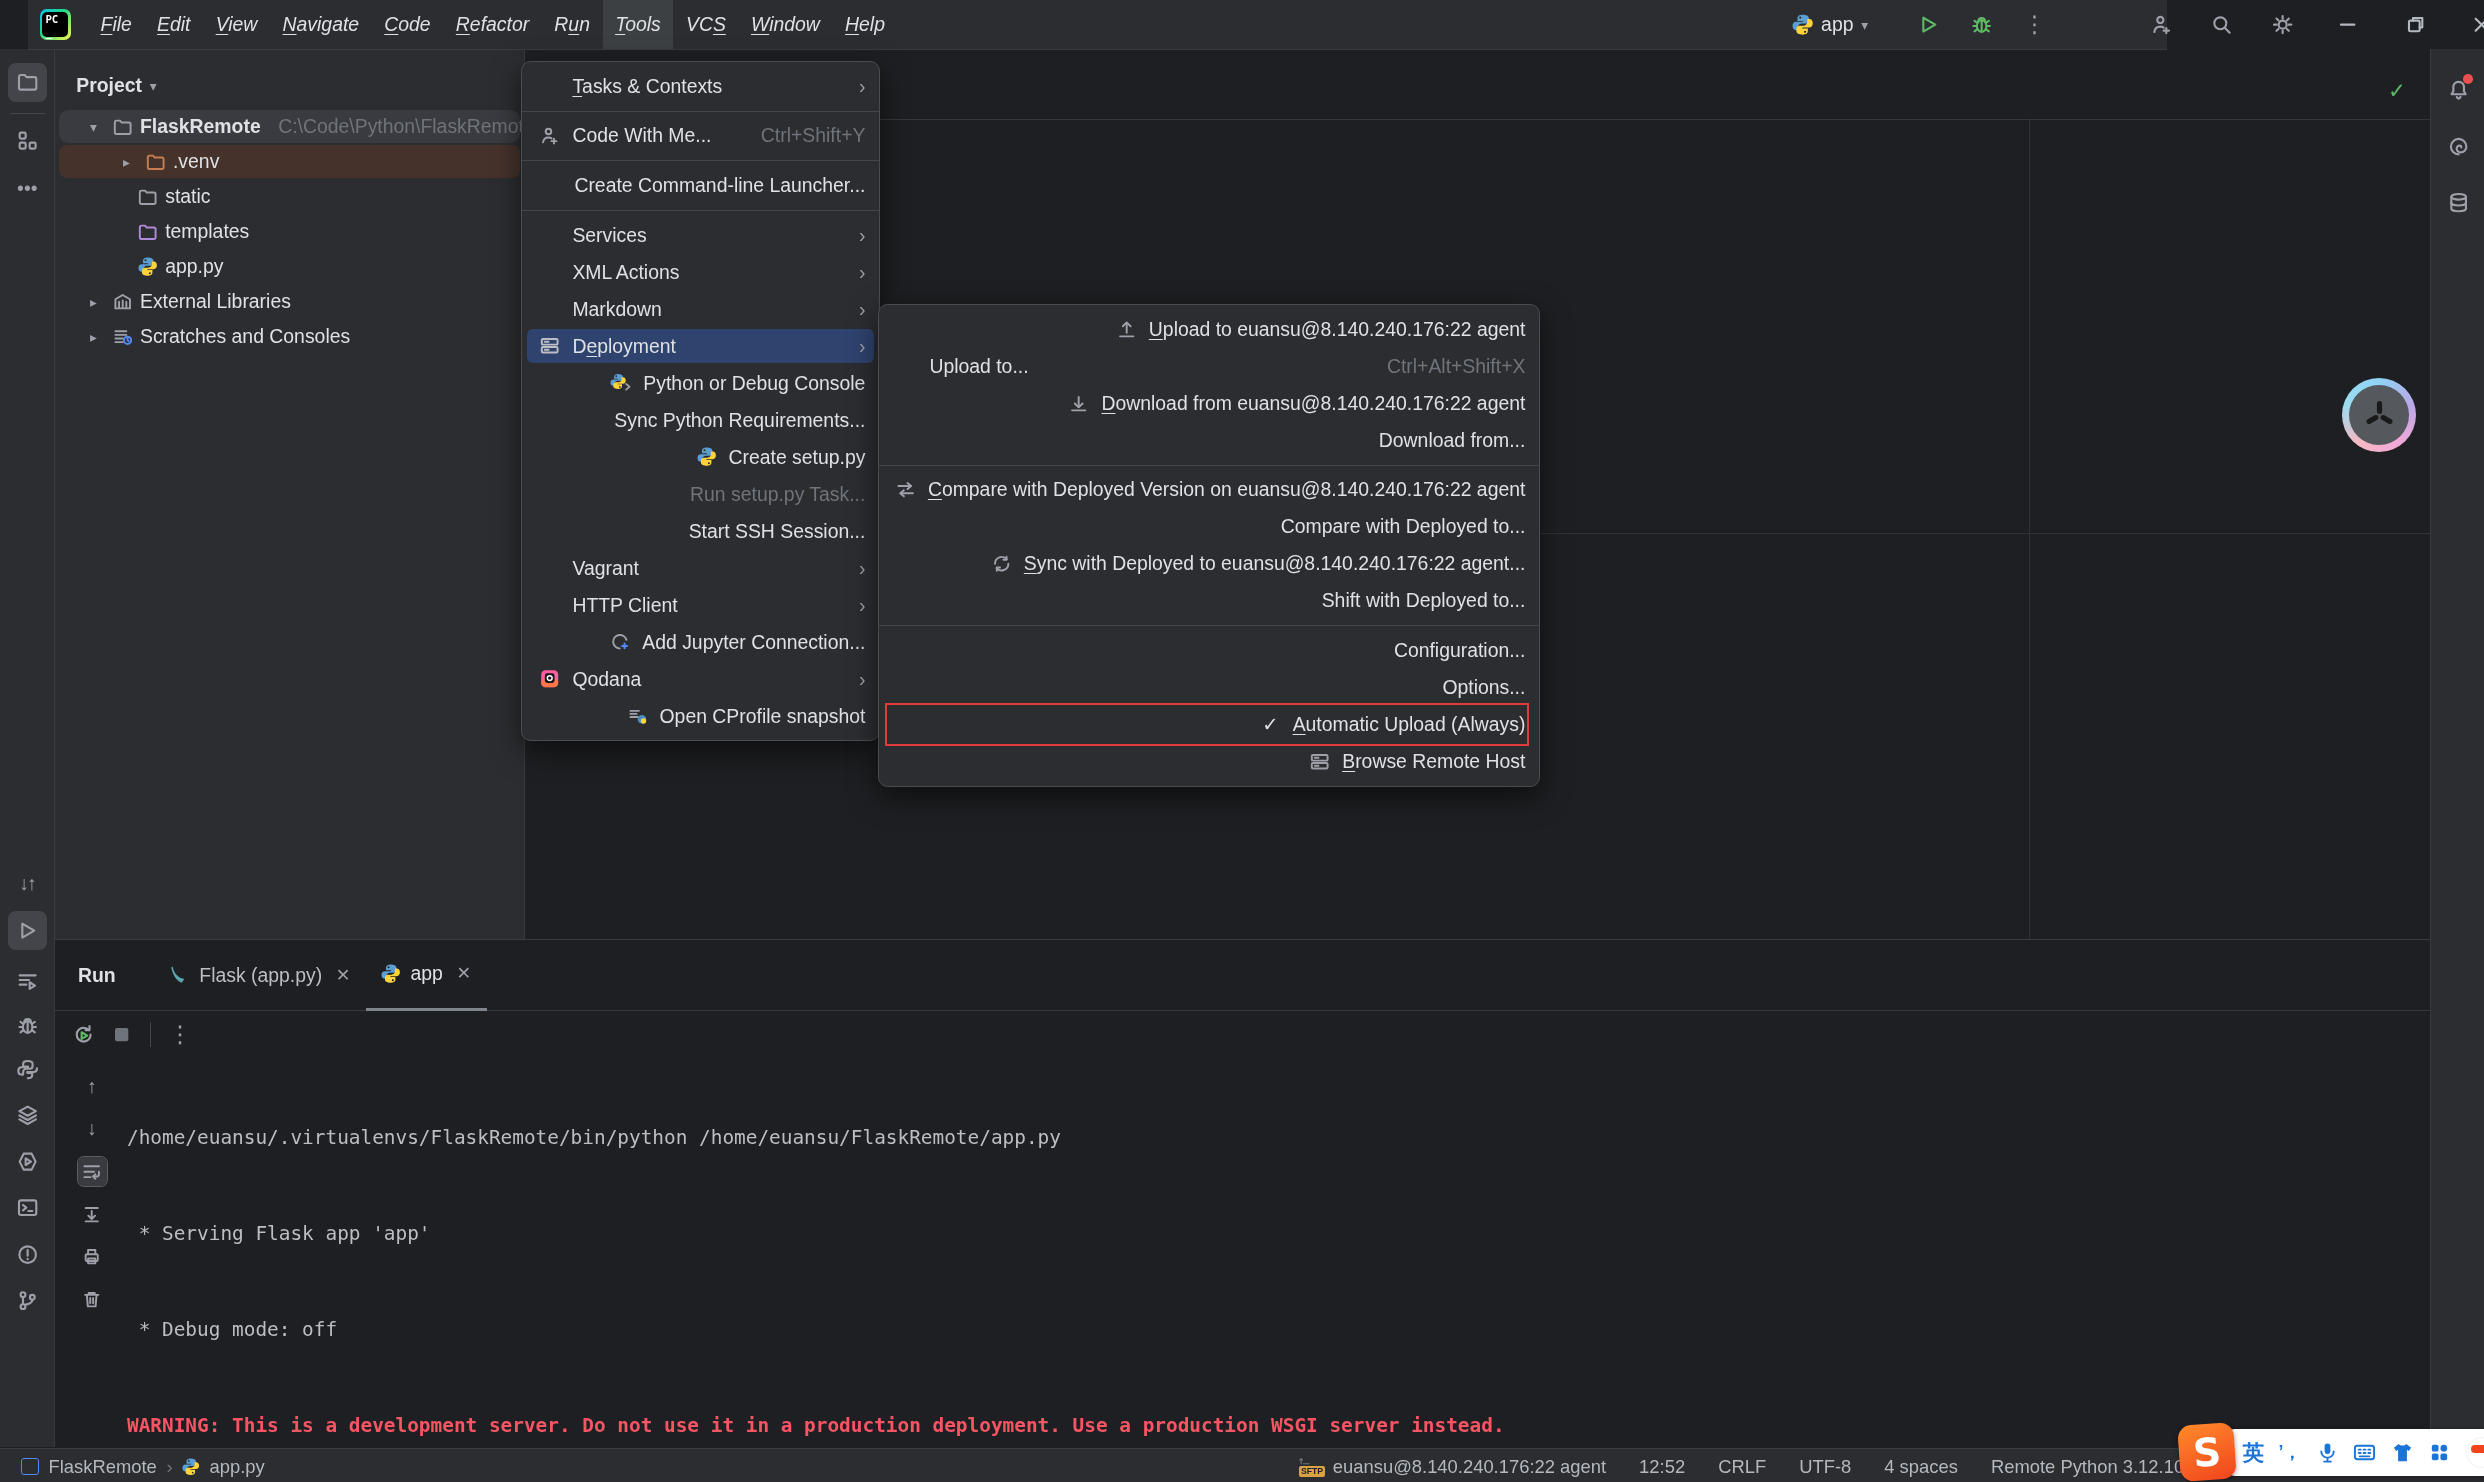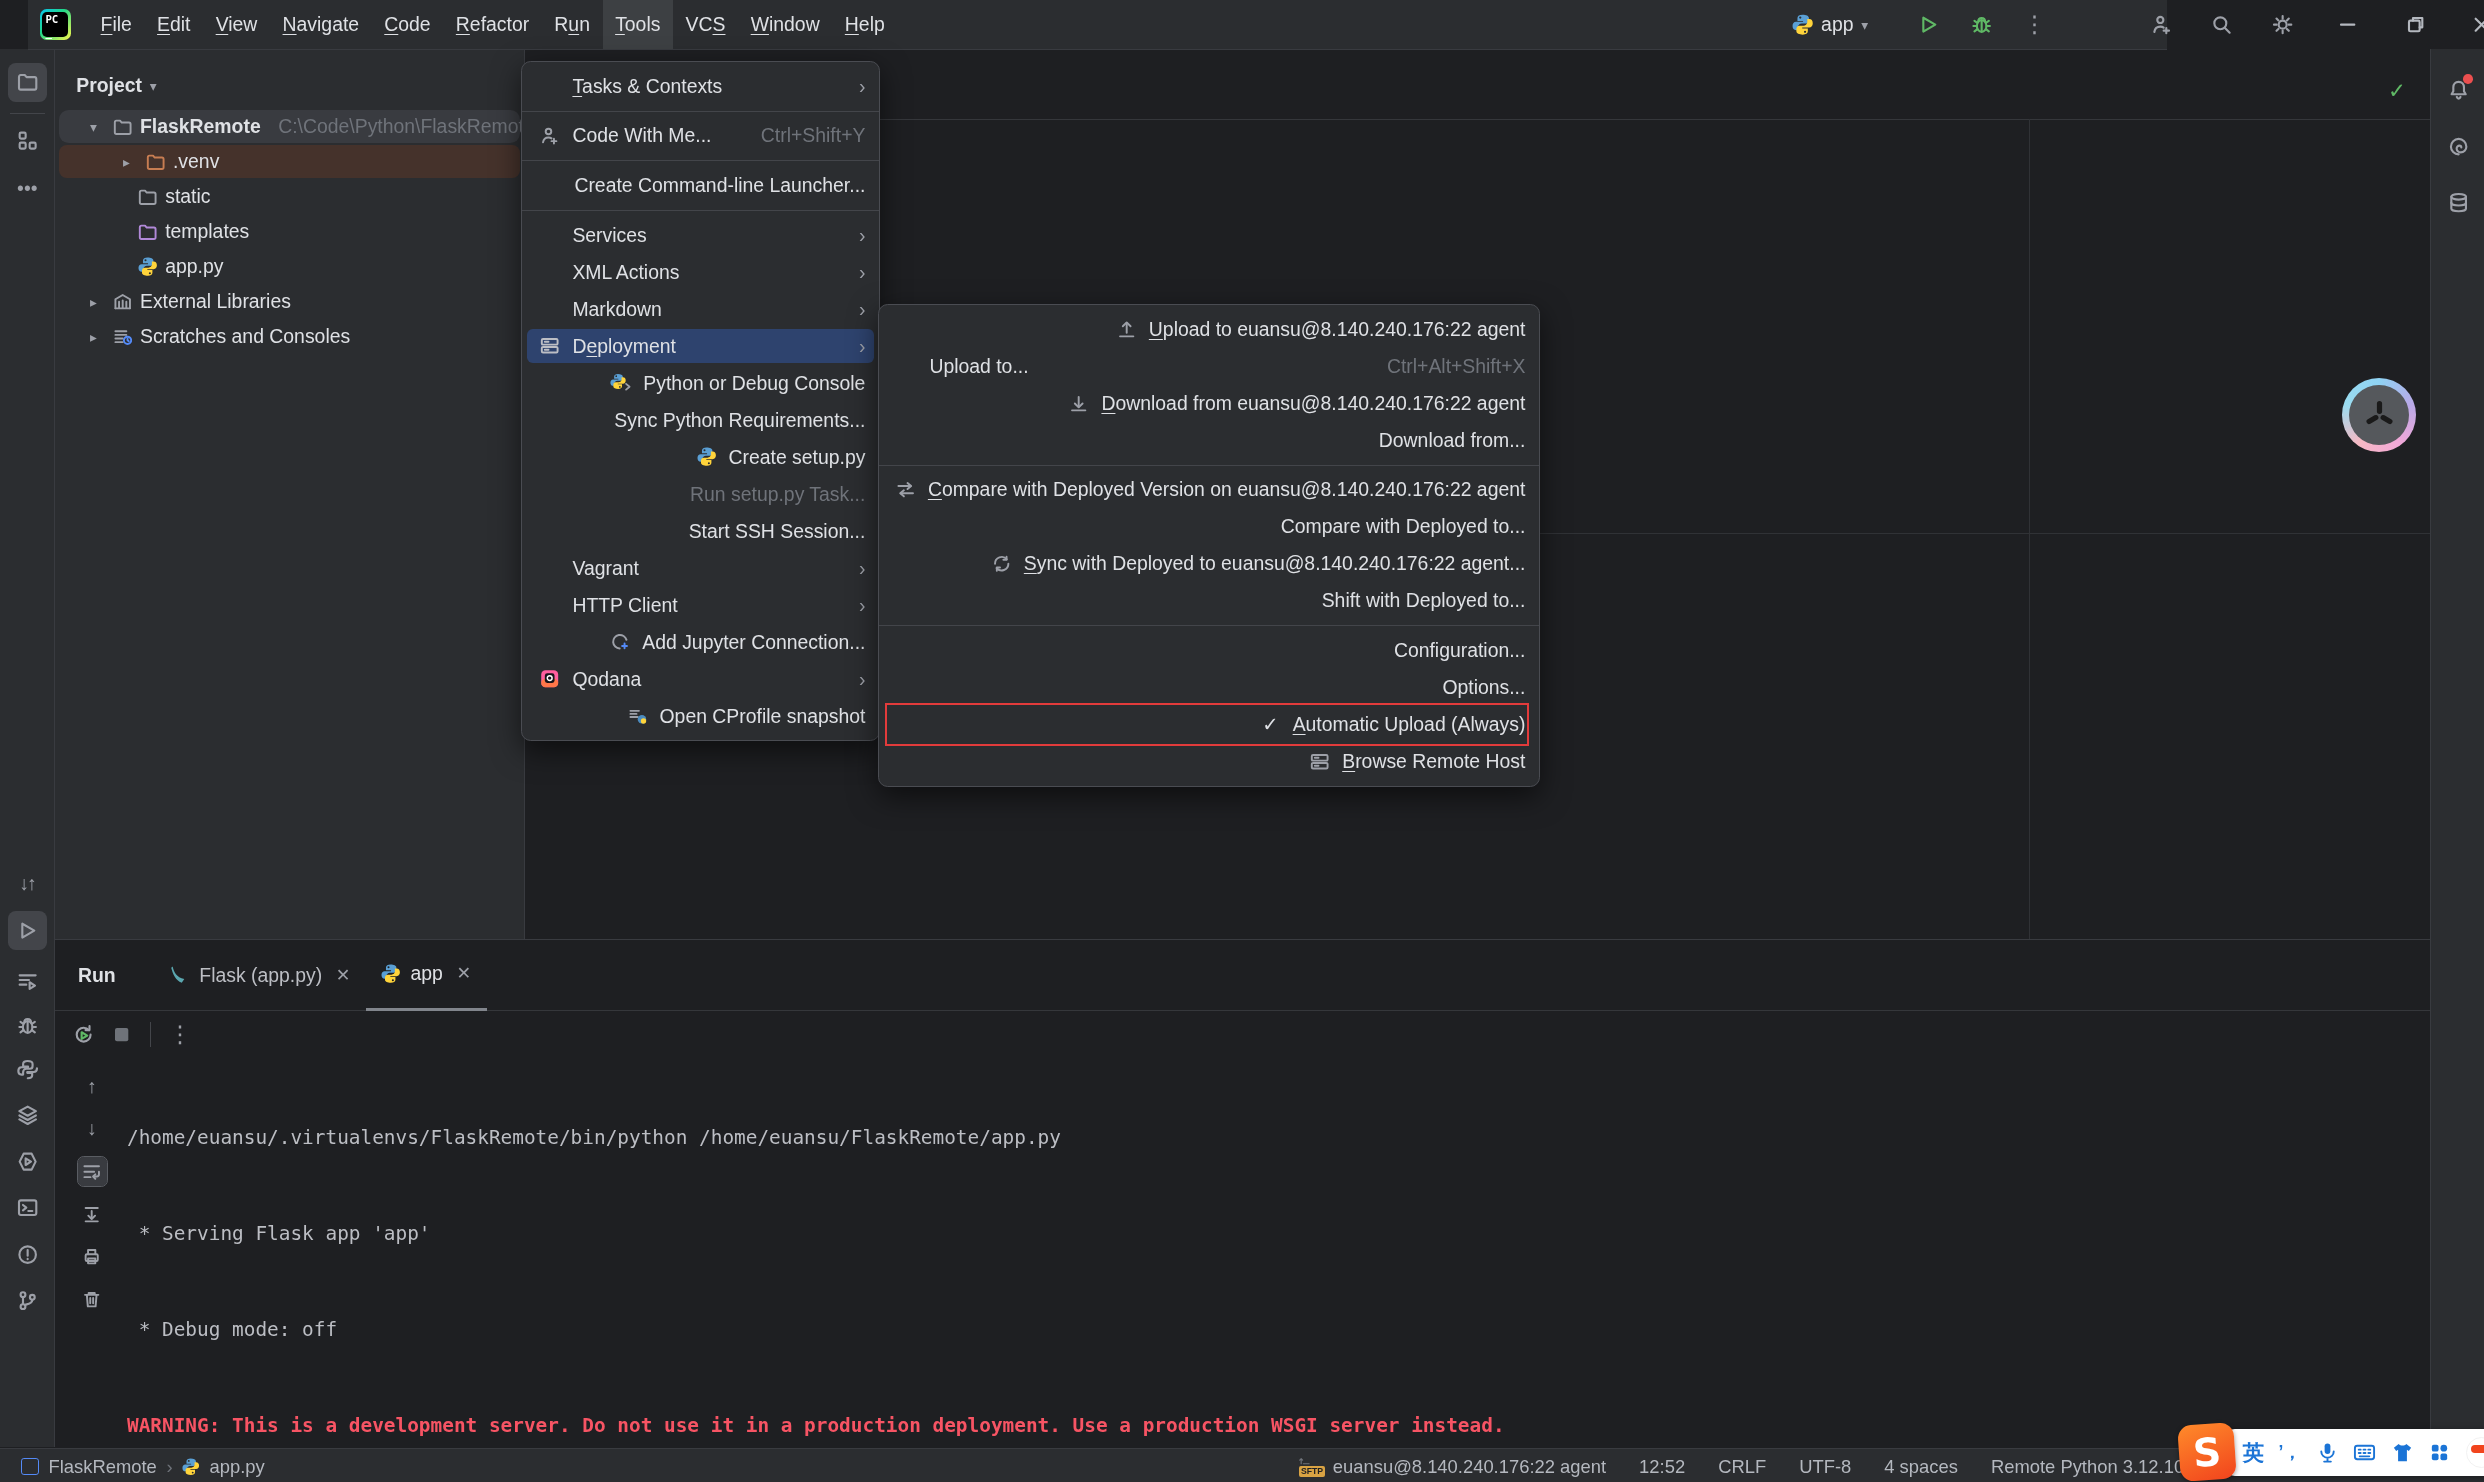--- a/index.html
+++ b/index.html
@@ -11,21 +11,21 @@
   .ic.dim{stroke:#6f737a}
 
   
   .titlebar{position:absolute;left:12px;top:0;width:2139px;height:49px;background:#2b2d30;
             border-bottom:1px solid #393b40;z-index:20;margin-left:16px;}
   .app-logo{position:absolute;left:11.6px;top:8.7px;width:31px;height:31px;border-radius:6.8px;
             background:linear-gradient(135deg,#07c3f2 0%,#21d789 40%,#fcf84a 100%);}
   .app-logo .in{position:absolute;inset:2.9px;border-radius:4.9px;background:#000;color:#fff;
             font-family:"DejaVu Sans Mono",monospace;font-size:10.7px;font-weight:bold;padding:1.9px 0 0 2.9px;}
   .menubar{position:absolute;left:60px;top:0;height:49px;display:flex;align-items:stretch;font-size:19.4px;}
-  .menubar .mi{display:flex;align-items:center;padding:0 12.6px;color:#dfe1e5;cursor:default;}
+  .menubar .mi{display:flex;align-items:center;padding:0 12.6px;color:#dfe1e5;cursor:default;font-style:italic;}
   .menubar .mi.open{background:#3d4043;}
   .tb-abs{position:absolute;top:0;height:49px;display:flex;align-items:center;gap:5.8px;}
   .runcfg{font-size:19.4px;color:#dfe1e5;display:flex;align-items:center;gap:7.8px;}
   .winbtn{width:43px;height:49px;display:flex;align-items:center;justify-content:center;}
 
   
   .lstripe{position:absolute;left:0;top:49px;width:54px;height:1398px;background:#2b2d30;
            border-right:1px solid #393b40;z-index:5;}
   .sicon{position:absolute;left:7.8px;width:39px;height:39px;display:flex;align-items:center;justify-content:center;border-radius:7.8px;}
   .sicon.active{background:#43454a;}

